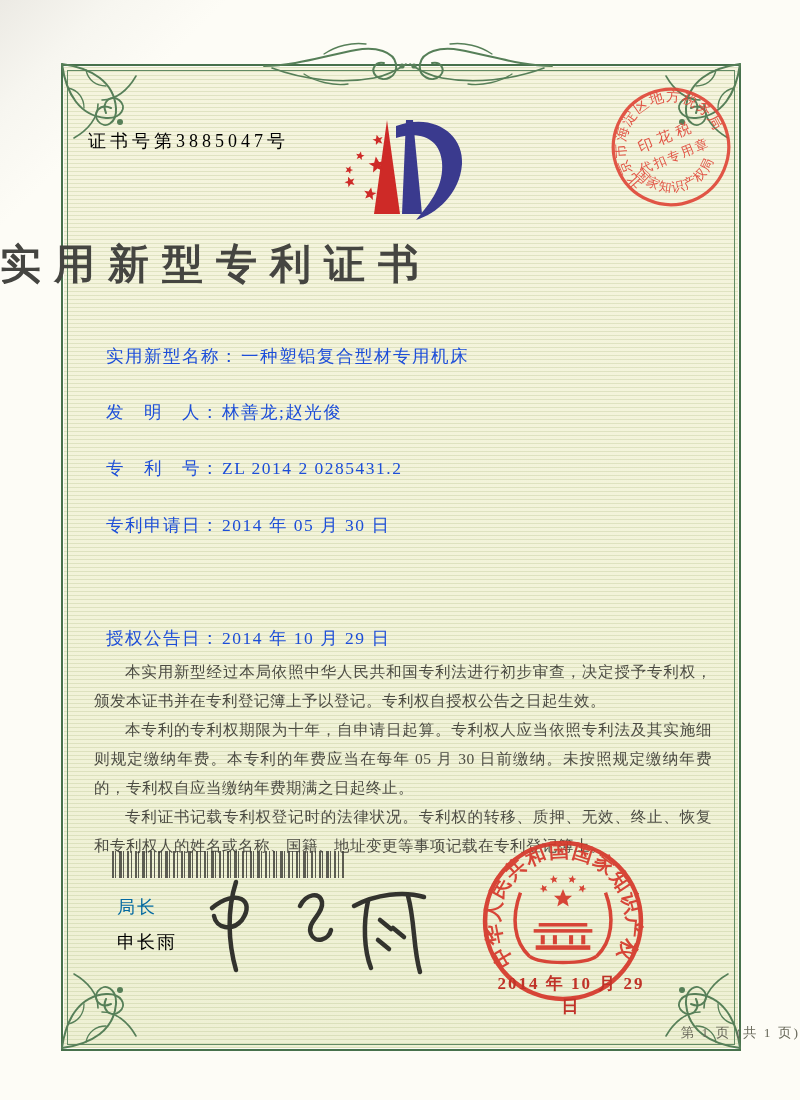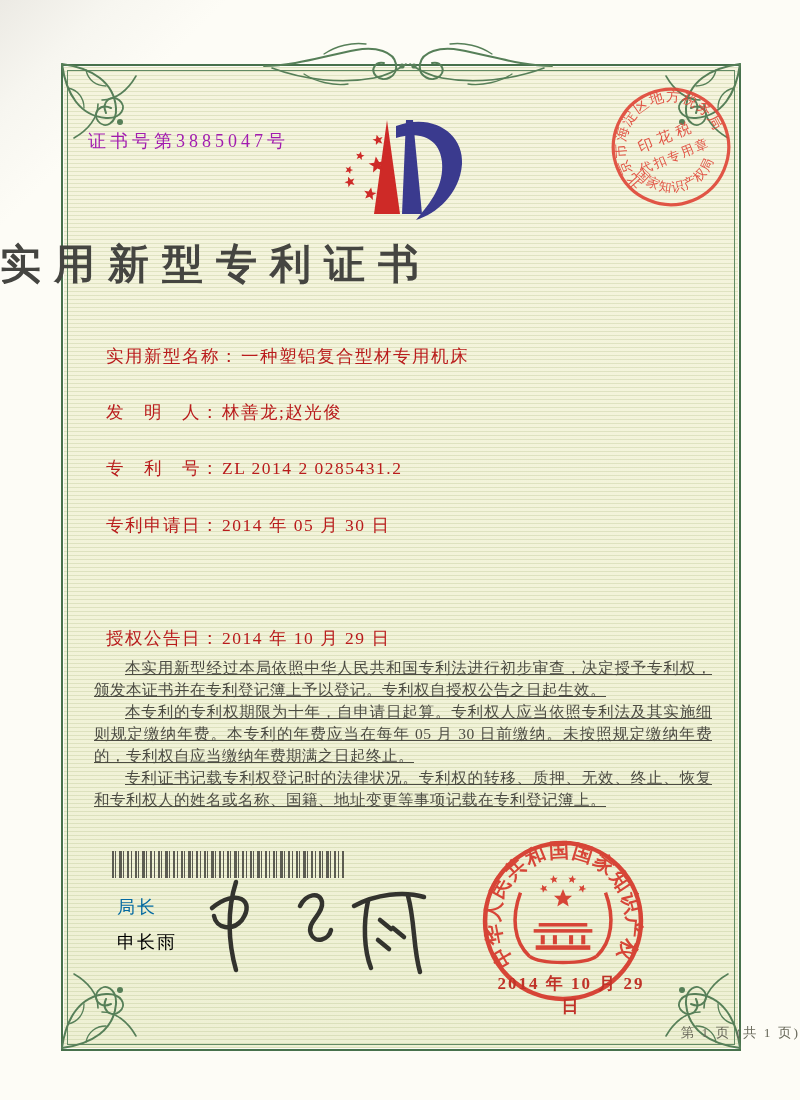--- a/index.html
+++ b/index.html
@@ -13,33 +13,33 @@
   .texture{
     position:absolute;left:64px;top:67px;right:62px;bottom:52px;
     background:
       repeating-linear-gradient(180deg, rgba(168,182,122,.28) 0 1px, rgba(0,0,0,0) 1px 4px),
       linear-gradient(180deg,#f5f4de 0%,#f2f3d9 55%,#eef0d4 100%);
   }
   .frame-a{position:absolute;left:61px;top:64px;right:59px;bottom:49px;border:2px solid #47714c;}
   .frame-b{position:absolute;left:67px;top:70px;right:65px;bottom:55px;border:1px solid #628a64;}
   .ornaments{position:absolute;left:0;top:0;pointer-events:none;}
 
-  .cert-no{position:absolute;left:88px;top:129px;font-size:18px;letter-spacing:4px;color:#a21caf;}
+  .cert-no{position:absolute;left:88px;top:129px;font-size:18px;letter-spacing:4px;color:#000000;}
   .logo{position:absolute;left:336px;top:110px;}
   .tax-seal{position:absolute;left:608px;top:84px;opacity:.92;}
 
   .title{position:absolute;left:0;right:0;top:237px;
     font-size:41px;font-weight:700;letter-spacing:13px;color:#454541;}
 
-  .row{position:absolute;left:106px;font-size:17.5px;color:#b91c1c;letter-spacing:1.5px;white-space:nowrap;}
+  .row{position:absolute;left:106px;font-size:17.5px;color:#1d4ed8;letter-spacing:1.5px;white-space:nowrap;}
   .row .val{margin-left:2px;}
   .r0{top:344px}.r1{top:400px}.r2{top:456px}.r3{top:513px}.r4{top:569px}.r5{top:626px}
 
   .body-text{position:absolute;left:94px;top:657px;width:618px;color:#4c4c43;}
-  .body-text p{margin:0;font-size:15.5px;line-height:22px;text-indent:2em;text-align:justify;letter-spacing:.5px;text-decoration:underline;}
+  .body-text p{margin:0;font-size:15.5px;line-height:29px;text-indent:2em;text-align:justify;letter-spacing:.5px;}
 
   .barcode{
     position:absolute;left:112px;top:851px;width:233px;height:27px;opacity:.82;
     background:repeating-linear-gradient(90deg,
       #3c3c36 0 2px, rgba(0,0,0,0) 2px 3px,
       #3c3c36 3px 4px, rgba(0,0,0,0) 4px 7px,
       #3c3c36 7px 10px, rgba(0,0,0,0) 10px 11px,
       #3c3c36 11px 12px, rgba(0,0,0,0) 12px 15px,
       #3c3c36 15px 17px, rgba(0,0,0,0) 17px 19px,
       #3c3c36 19px 20px, rgba(0,0,0,0) 20px 23px);

